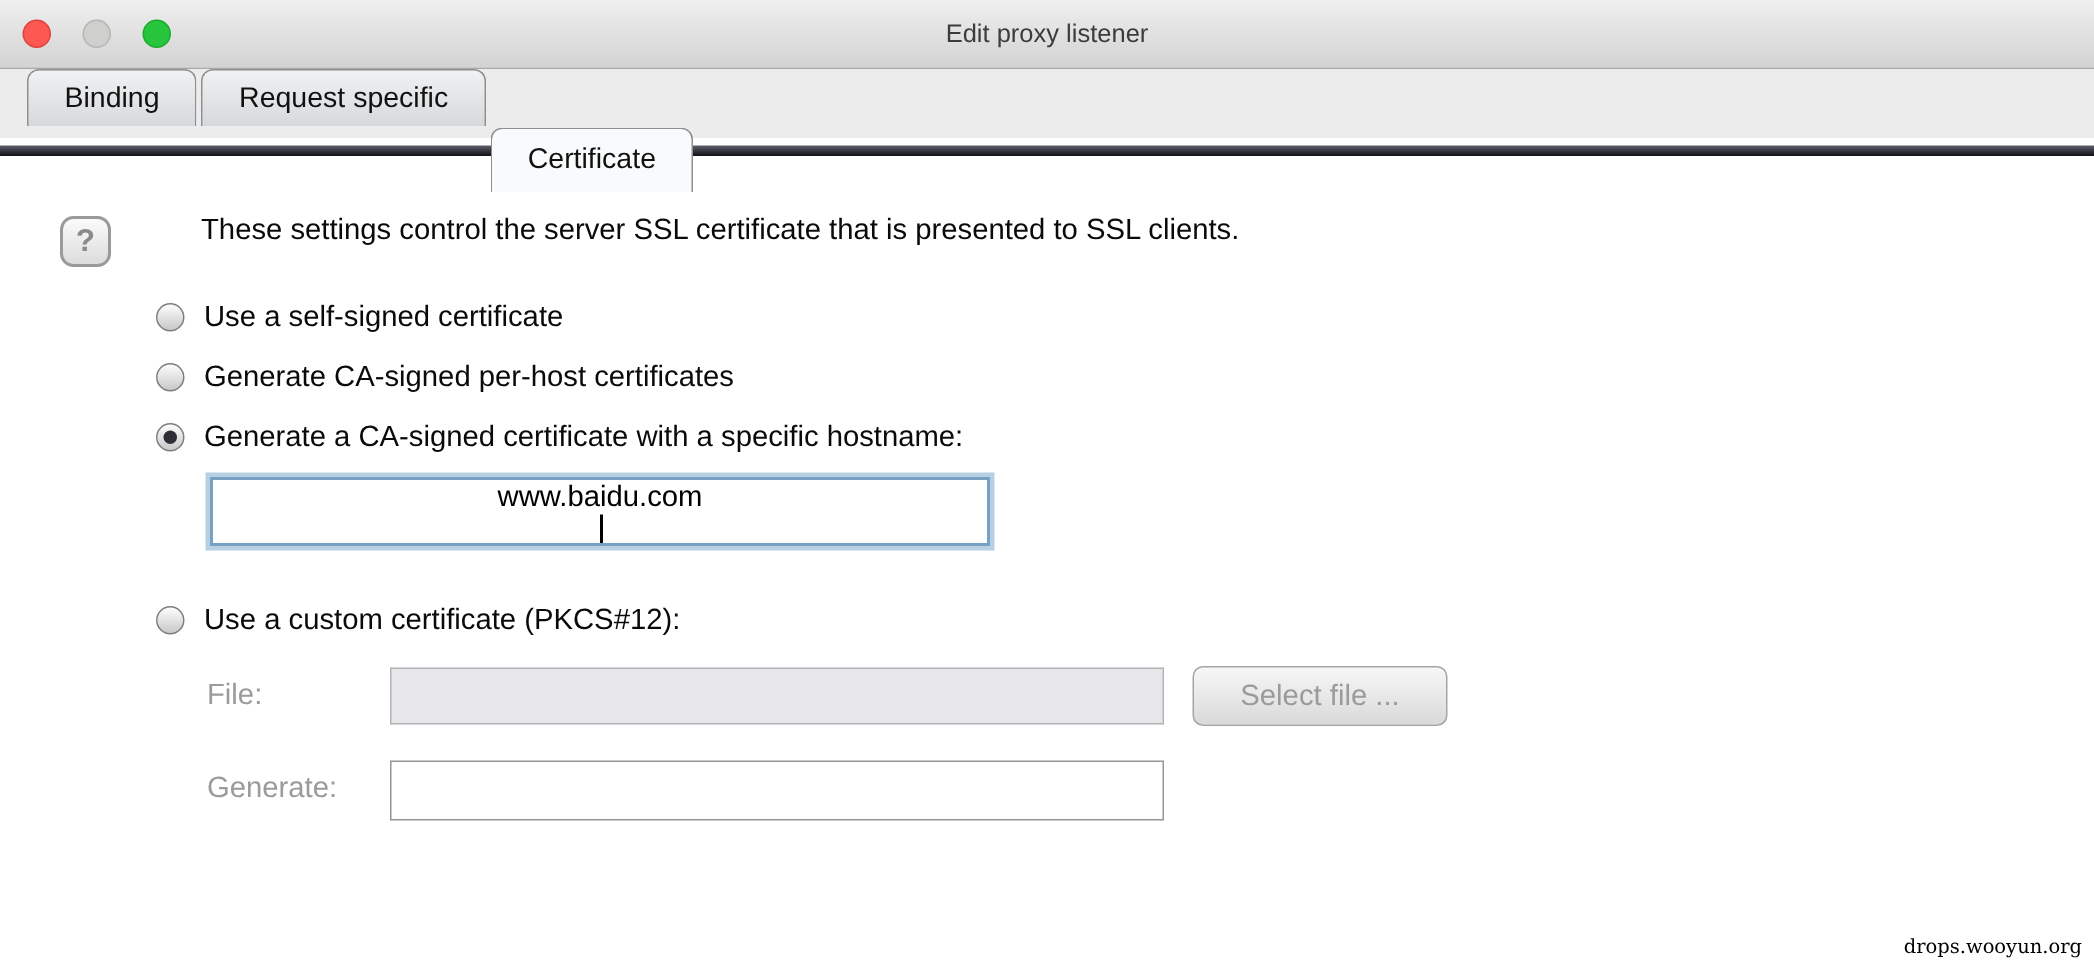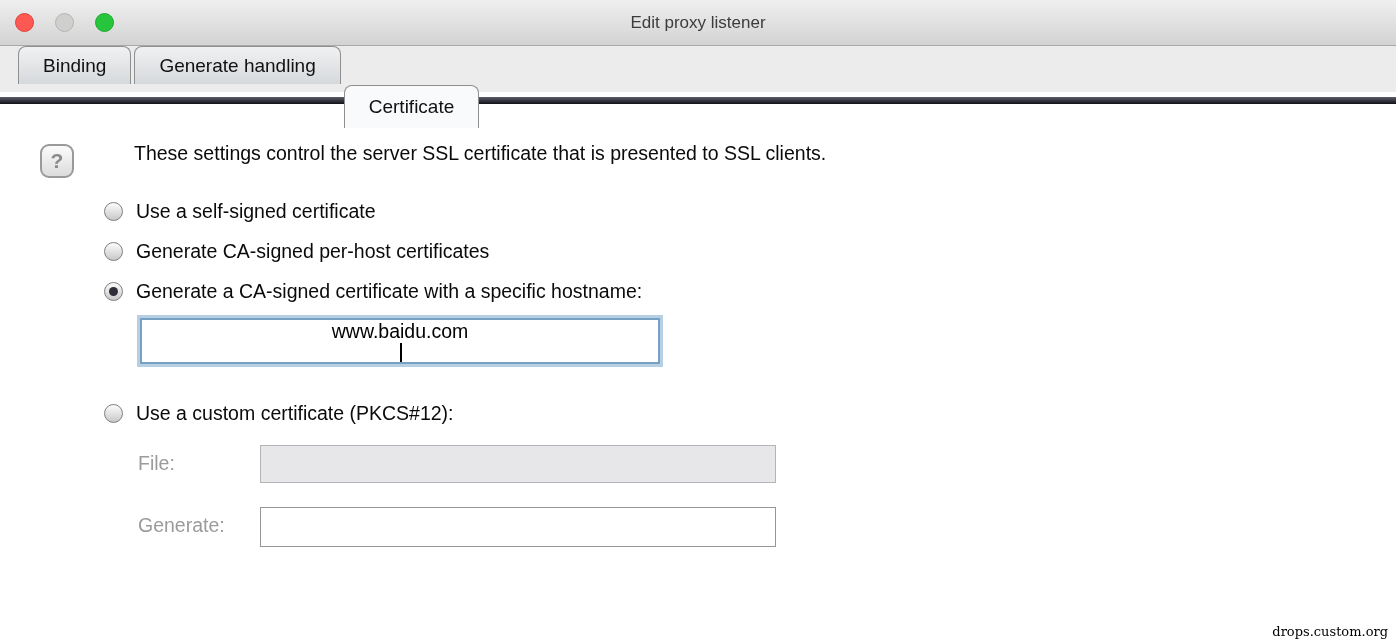--- a/index.html
+++ b/index.html
@@ -175,21 +175,21 @@
   <div class="traffic-lights">
     <div class="light light-close"></div>
     <div class="light light-minimize"></div>
     <div class="light light-zoom"></div>
   </div>
   <div class="window-title">Edit proxy listener</div>
 </div>
 
 <div class="tabbar">
   <div class="tab">Binding</div>
-  <div class="tab">Generate handling</div>
+  <div class="tab">Request specific</div>
   <div class="tab active">Certificate</div>
 </div>
 <div class="tab-strip-white"></div>
 <div class="tab-separator"></div>
 
 <div class="content">
 
   <div class="help-icon">?</div>
   <div class="description">These settings control the server SSL certificate that is presented to SSL clients.</div>
 
@@ -213,19 +213,20 @@
       <span class="caret"></span>
   </div>
 
   <div class="radio-row" style="top:297px">
     <div class="radio"></div>
     <span class="radio-label">Use a custom certificate (PKCS#12):</span>
   </div>
 
   <span class="form-label" style="top:348px">File:</span>
   <input class="file-input" type="text" disabled="" value="" style="">
+  <button class="select-file-btn">Select file ...</button>
 
   <span class="form-label" style="top:410px">Generate:</span>
   <input class="password-input" type="text" value="" style="">
 
 </div>
 
-<div class="watermark">drops.custom.org</div>
+<div class="watermark">drops.wooyun.org</div>
 
 </body></html>

